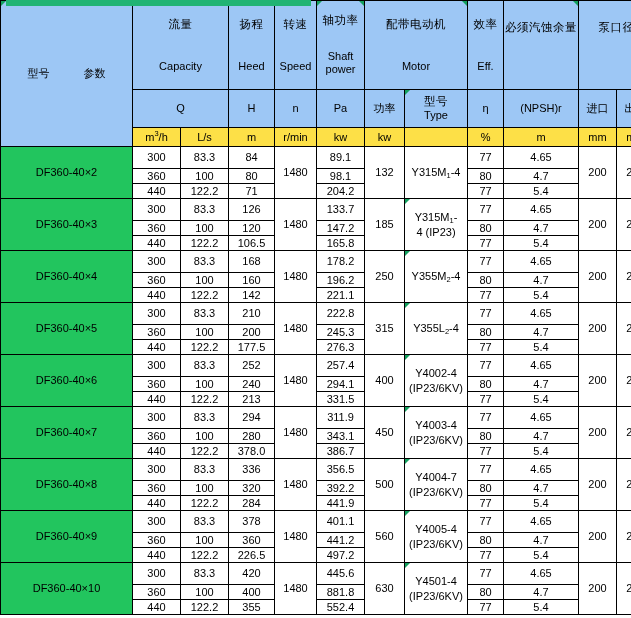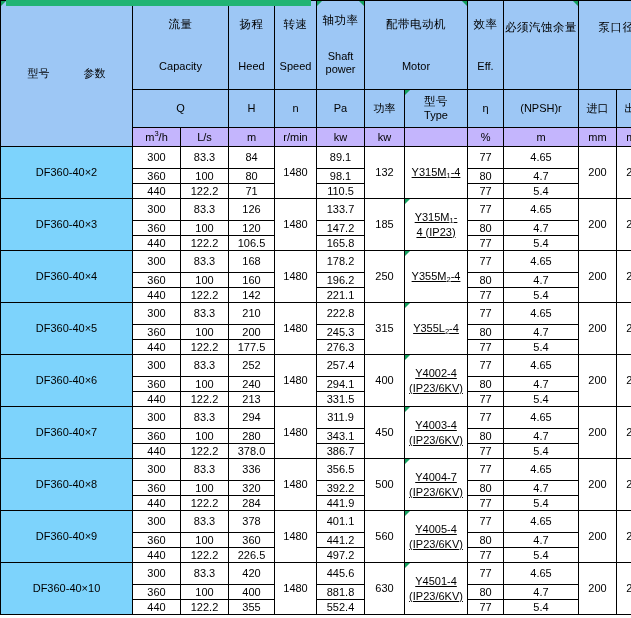--- a/index.html
+++ b/index.html
@@ -73,44 +73,43 @@
   }
   .hdr .stack-tight {
     display: flex;
     flex-direction: column;
     justify-content: center;
     align-items: center;
     height: 100%;
     gap: 1px;
   }
   .unit {
-    background: #c4b5fd;
+    background: #fde047;
     font-size: 10.5px;
     height: 18px;
   }
   .unit sup {
     font-size: 7.5px;
     vertical-align: super;
   }
   .model-cell {
     font-size: 11.5px;
-    background: #7dd3fc;
+    background: #22c55e;
   }
   .num {
     font-size: 11px;
     background: #ffffff;
   }
   .sub1 { height: 22px; }
   .sub2 { height: 15px; }
   .sub3 { height: 15px; }
   .motor-cell .mline {
     display: block;
     font-size: 11px;
     line-height: 1.3;
-    text-decoration: underline;
   }
   .motor-cell sub {
     font-size: 7.5px;
     vertical-align: baseline;
     position: relative;
     top: 2px;
   }
   .mark {
     position: absolute;
     top: 0;
@@ -267,21 +266,21 @@
           <td class="num">100</td>
           <td class="num">80</td>
           <td class="num">98.1</td>
           <td class="num">80</td>
           <td class="num">4.7</td>
         </tr>
         <tr class="sub3">
           <td class="num">440</td>
           <td class="num">122.2</td>
           <td class="num">71</td>
-          <td class="num">110.5</td>
+          <td class="num">204.2</td>
           <td class="num">77</td>
           <td class="num">5.4</td>
         </tr>
         <tr class="sub1">
           <td class="model-cell" rowspan="3">DF360-40×3</td>
           <td class="num">300</td>
           <td class="num">83.3</td>
           <td class="num">126</td>
           <td class="num" rowspan="3">1480</td>
           <td class="num">133.7</td>

